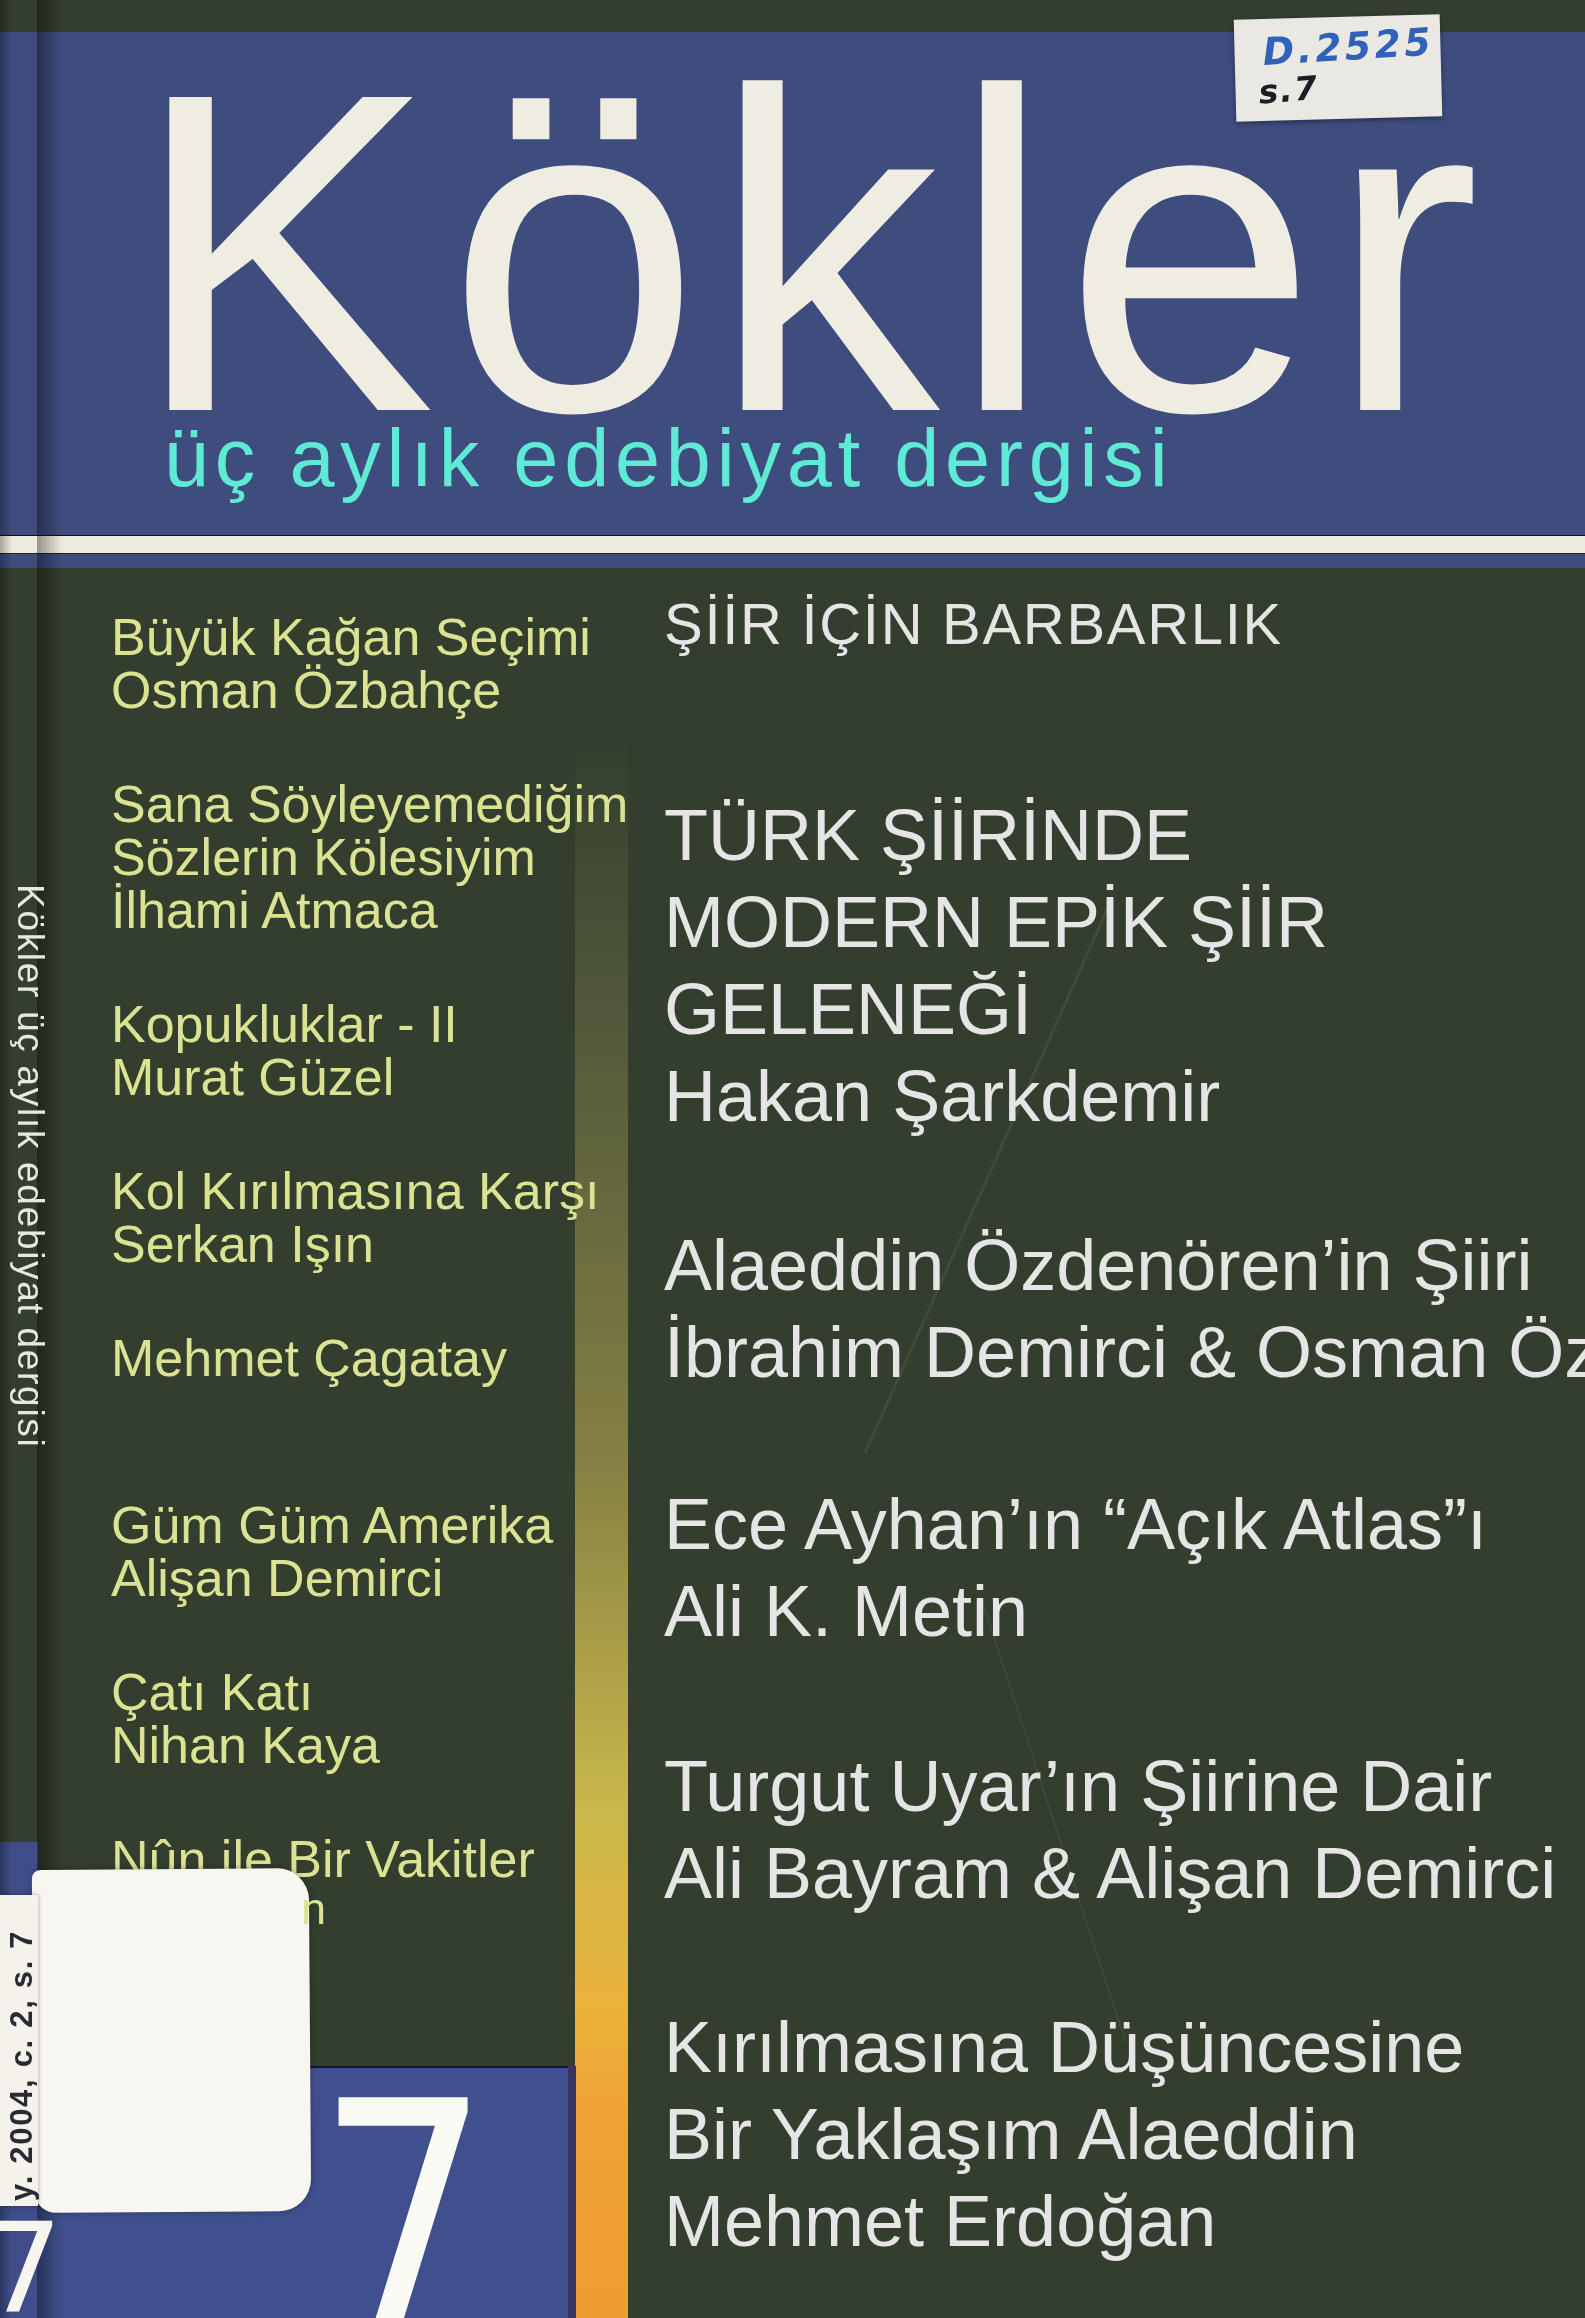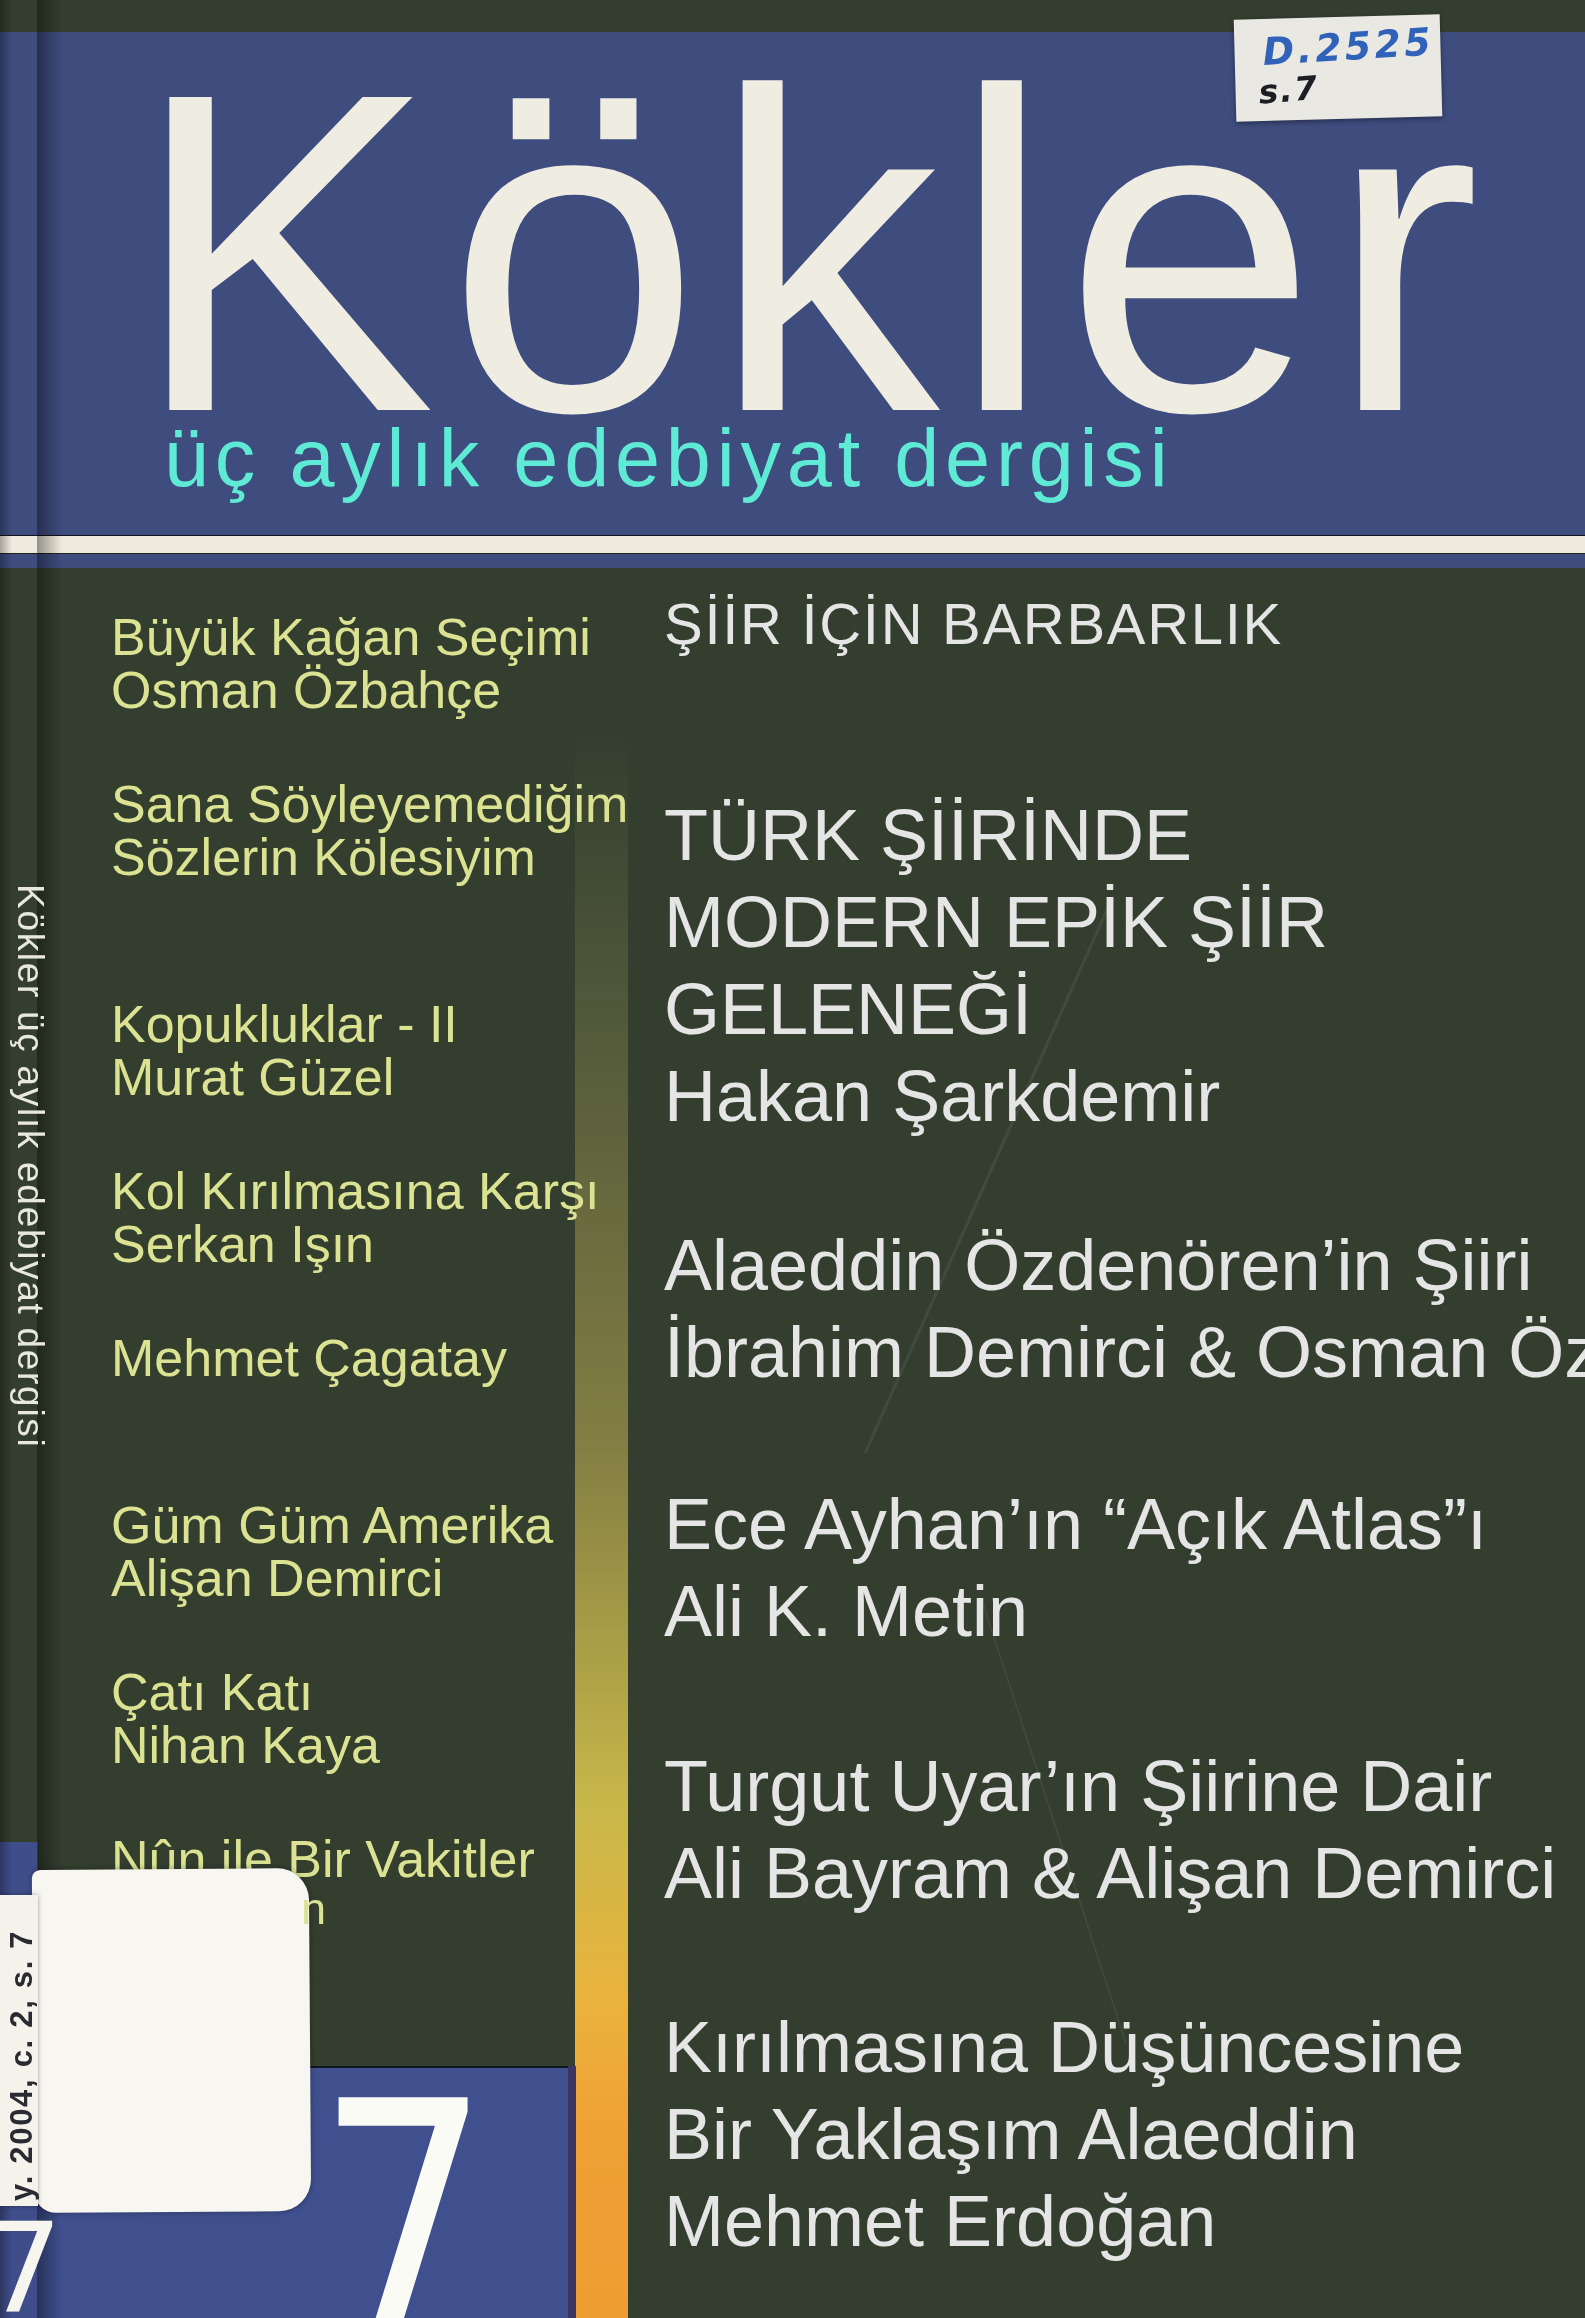--- a/index.html
+++ b/index.html
@@ -160,20 +160,21 @@
   <div class="big-issue">7</div>
 
   <div class="toc">
     <div class="toc-item" style="top:611px">
       <div>Büyük Kağan Seçimi</div>
       <div>Osman Özbahçe</div>
     </div>
     <div class="toc-item" style="top:778px">
       <div>Sana Söyleyemediğim</div>
       <div>Sözlerin Kölesiyim</div>
+      <div>İlhami Atmaca</div>
     </div>
     <div class="toc-item" style="top:998px">
       <div>Kopukluklar - II</div>
       <div>Murat Güzel</div>
     </div>
     <div class="toc-item" style="top:1165px">
       <div>Kol Kırılmasına Karşı</div>
       <div>Serkan Işın</div>
     </div>
     <div class="toc-item" style="top:1332px">

